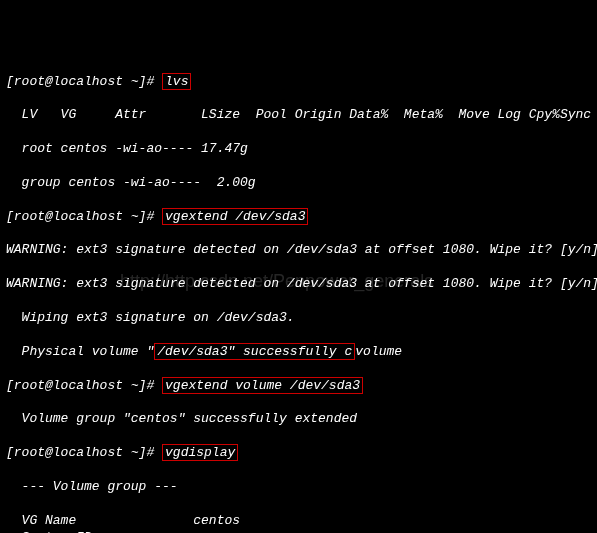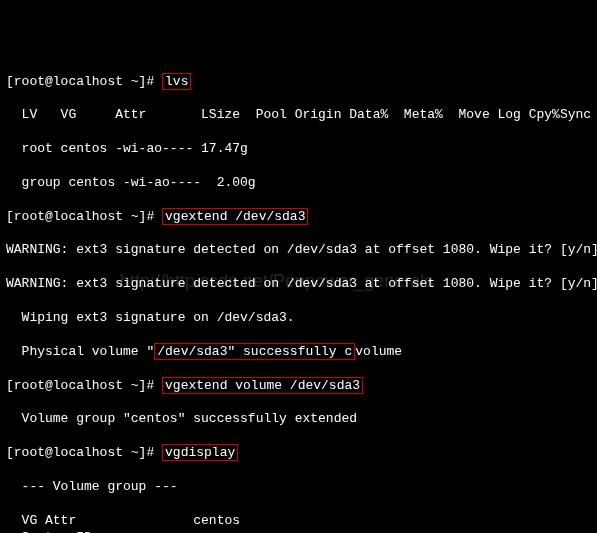--- a/index.html
+++ b/index.html
@@ -21,38 +21,38 @@
     }
     .watermark {
       position: absolute;
       left: 120px;
       top: 270px;
       color: rgba(255,255,255,0.15);
       font-size: 18px;
       pointer-events: none;
       font-family: sans-serif;
     }
-    .row { display: block; }
+    .row { display: block; font-style: italic; }
   </style>
 </head>
 <body>
 
 
 
 <span class="row"><span class="prompt">[root@localhost ~]#</span> <span class="boxed">lvs</span></span>
 <span class="row">  LV   VG     Attr       LSize  Pool Origin Data%  Meta%  Move Log Cpy%Sync Convert</span>
 <span class="row">  root centos -wi-ao---- 17.47g</span>
 <span class="row">  group centos -wi-ao----  2.00g</span>
 <span class="row"><span class="prompt">[root@localhost ~]#</span> <span class="boxed">vgextend /dev/sda3</span></span>
 <span class="row">WARNING: ext3 signature detected on /dev/sda3 at offset 1080. Wipe it? [y/n]:</span>
 <span class="row">WARNING: ext3 signature detected on /dev/sda3 at offset 1080. Wipe it? [y/n]: y</span>
 <span class="row">  Wiping ext3 signature on /dev/sda3.</span>
 <span class="row"><span>  Physical volume "</span><span class="boxed">/dev/sda3" successfully c</span><span>volume</span></span>
 <span class="row"><span class="prompt">[root@localhost ~]#</span> <span class="boxed">vgextend volume /dev/sda3</span></span>
 <span class="row">  Volume group "centos" successfully extended</span>
 <span class="row"><span class="prompt">[root@localhost ~]#</span> <span class="boxed">vgdisplay</span></span>
 <span class="row">  --- Volume group ---</span>
-<div id="vg-fields"><span class="row">  VG Attr               centos</span><span class="row">  System ID             </span></div>
+<div id="vg-fields"><span class="row">  VG Name               centos</span><span class="row">  System ID             </span></div>
 
 <div class="watermark">http://http.csdn.net/Penpower_generals</div>
 
 
 
 
 </body></html>

